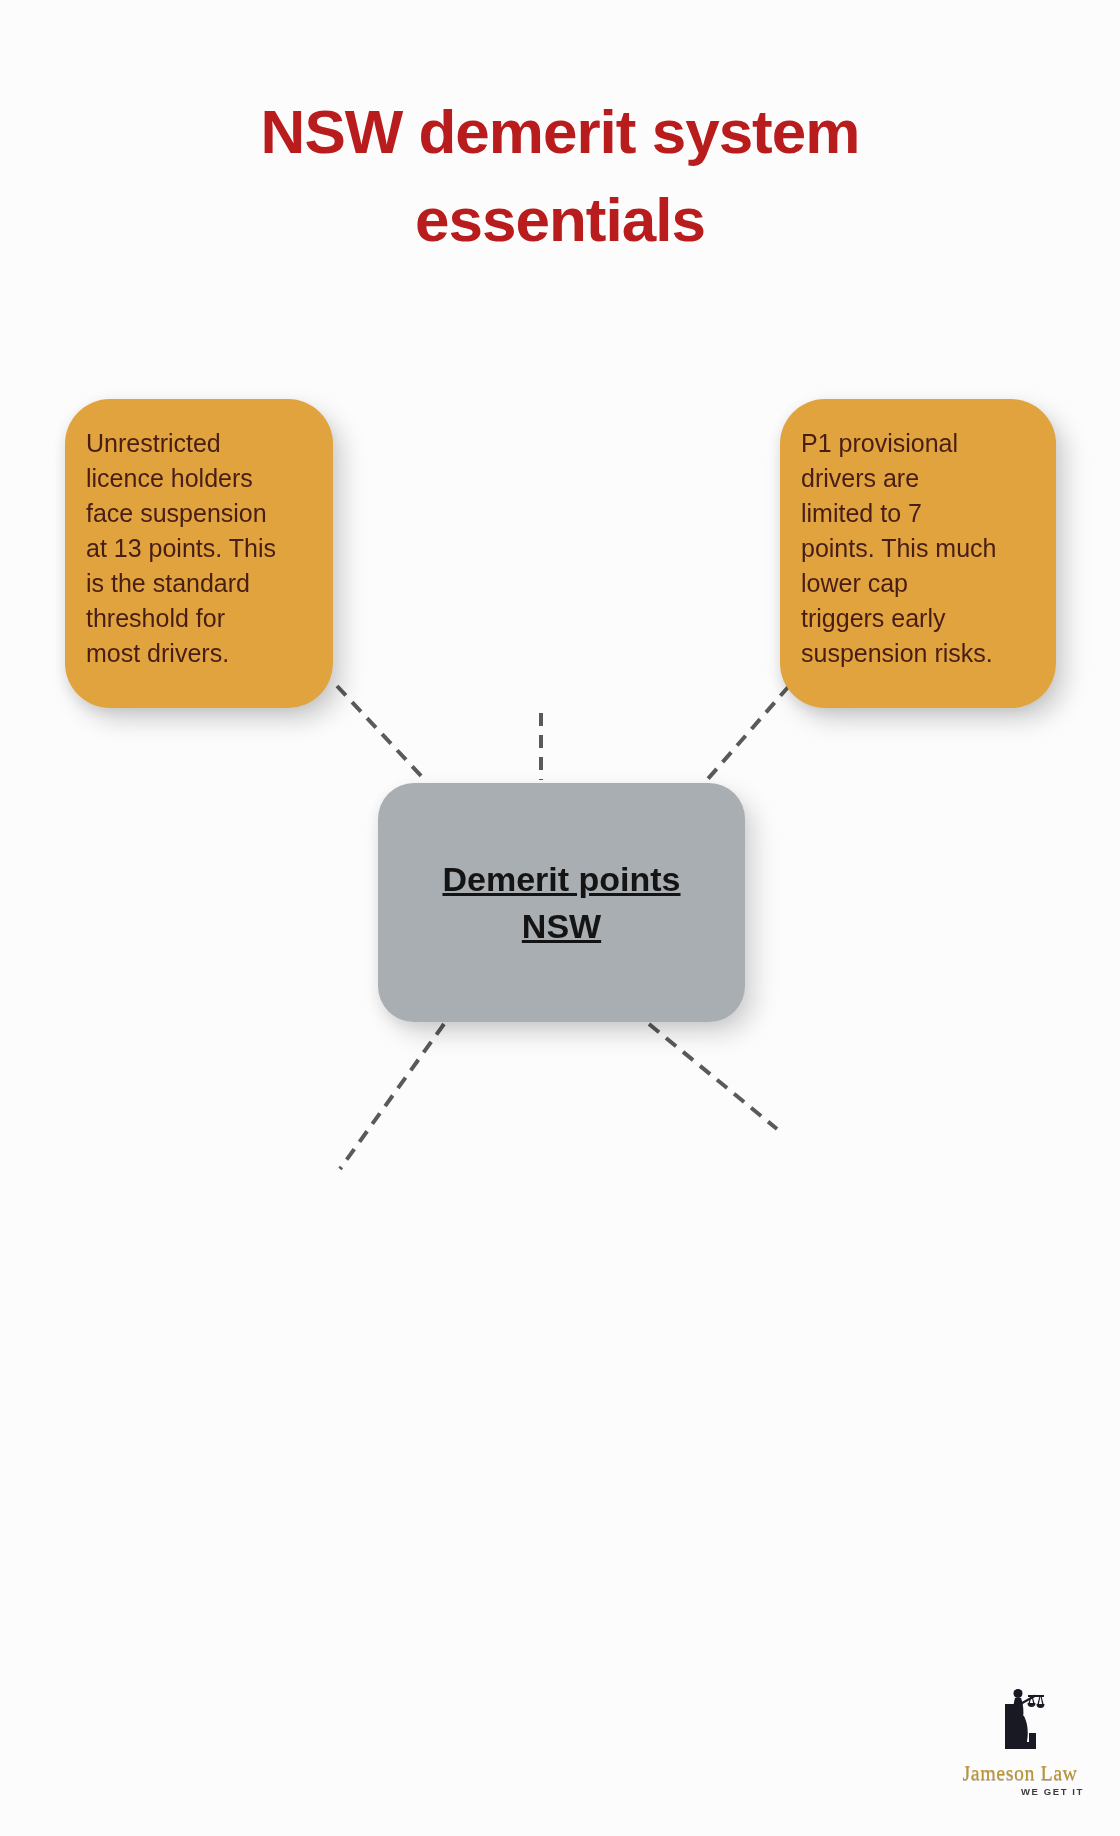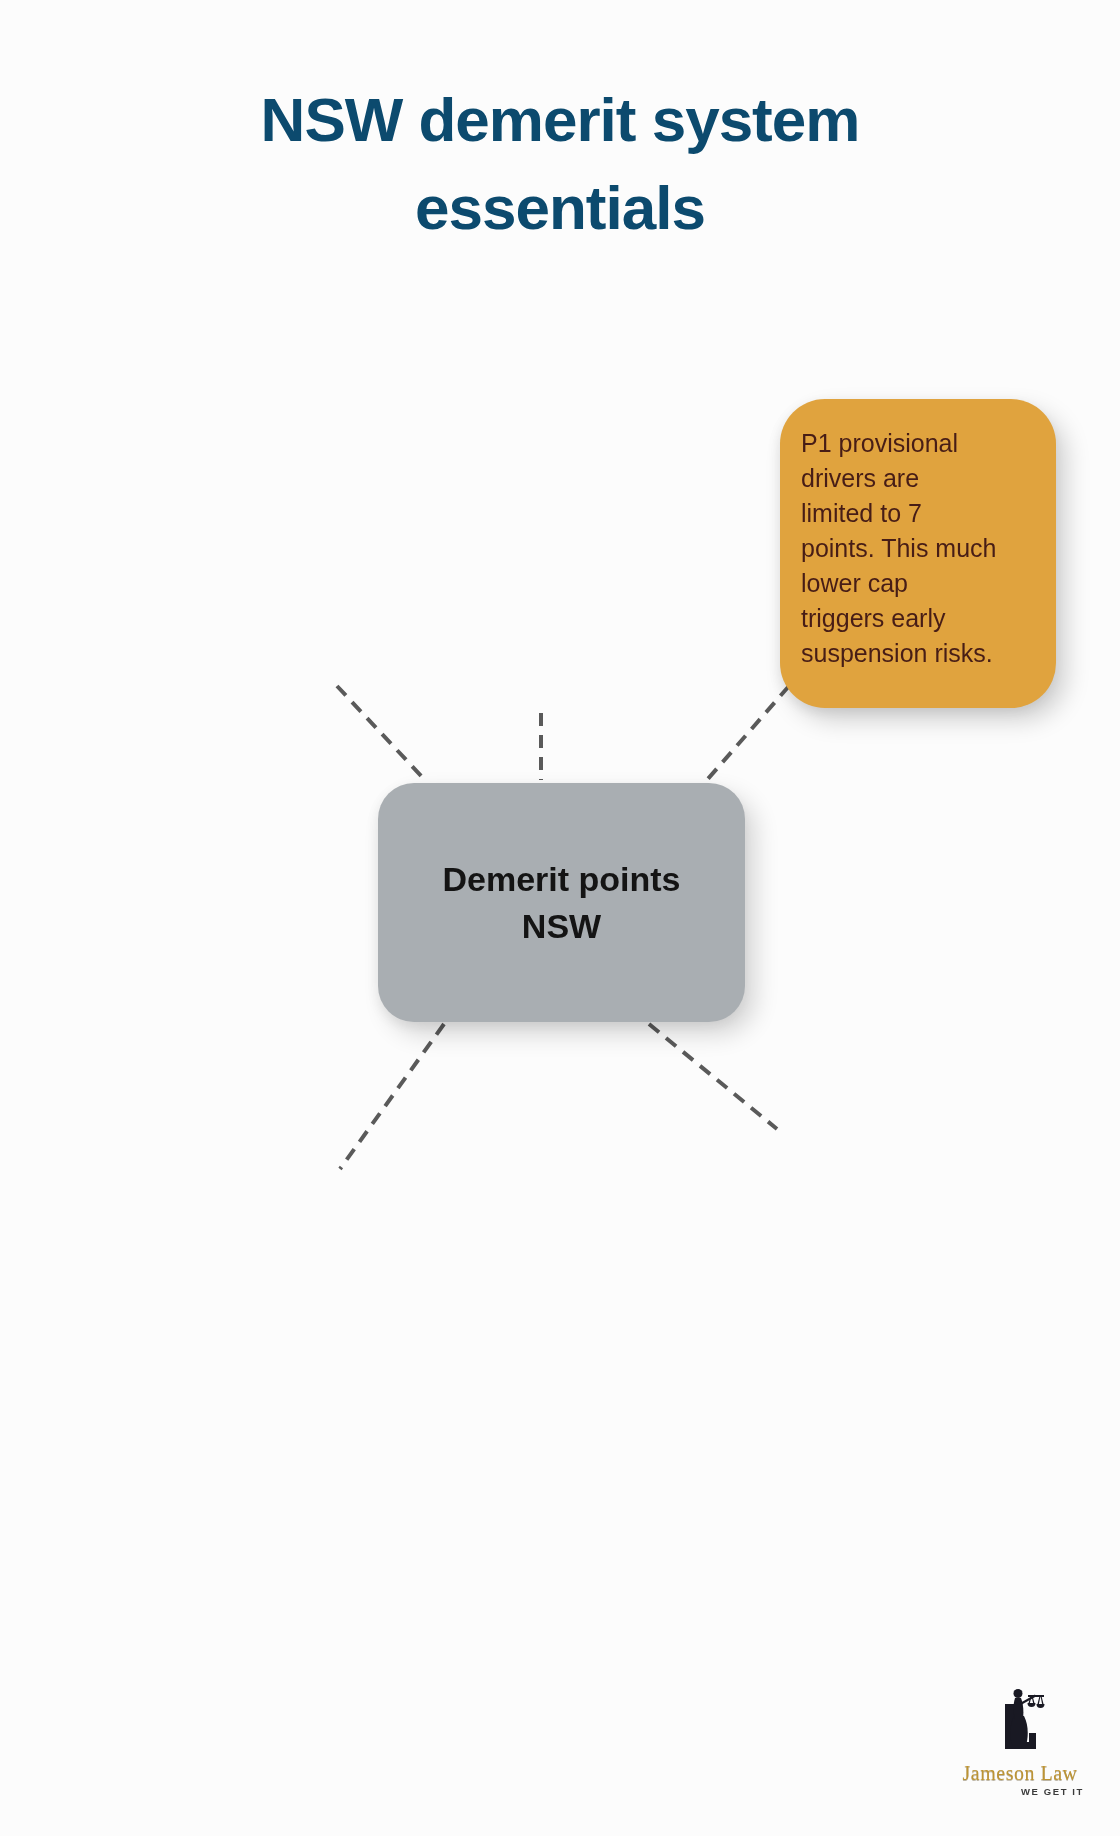--- a/index.html
+++ b/index.html
@@ -6,28 +6,28 @@
   .canvas{
     position:relative;
     width:1120px;height:1836px;
     margin:0 auto;
     background:#fcfcfc;
     overflow:hidden;
     font-family:"Liberation Sans", sans-serif;
   }
   .page-title{
     position:absolute;
-    left:0; right:0; top:76px;
+    left:0; right:0; top:88px;
     margin:0;
     text-align:center;
     font-size:62px;
     line-height:88px;
     font-weight:bold;
     letter-spacing:-1px;
-    color:#0c4a6e;
+    color:#b91c1c;
     white-space:pre-line;
   }
   .connectors{
     position:absolute;
     left:0; top:0;
     width:1120px; height:1836px;
   }
   .connectors line{
     stroke:#5a5a5a;
     stroke-width:4;
@@ -65,20 +65,21 @@
     align-items:center;
     justify-content:center;
   }
   .center-node .center-label{
     font-size:34px;
     line-height:47px;
     font-weight:bold;
     color:#141414;
     text-align:center;
     white-space:pre-line;
+    text-decoration:underline;
   }
   .logo{
     position:absolute;
     left:956px; top:1686px;
     width:128px;
     text-align:center;
   }
   .logo .mark{
     display:block;
     margin:0 auto;
@@ -112,20 +113,29 @@
 essentials</h1>
 
   <svg class="connectors" viewBox="0 0 1120 1836" xmlns="http://www.w3.org/2000/svg">
     <line x1="337" y1="686" x2="425" y2="780"></line>
     <line x1="541" y1="713" x2="541" y2="780"></line>
     <line x1="789" y1="686" x2="707" y2="780"></line>
     <line x1="444" y1="1024" x2="340" y2="1169"></line>
     <line x1="649" y1="1024" x2="777" y2="1129"></line>
   </svg>
 
+  <div class="node node-1">
+    <p>Unrestricted
+licence holders
+face suspension
+at 13 points. This
+is the standard
+threshold for
+most drivers.</p>
+  </div>
 
 
   <div class="node node-3">
     <p>P1 provisional
 drivers are
 limited to 7
 points. This much
 lower cap
 triggers early
 suspension risks.</p>

